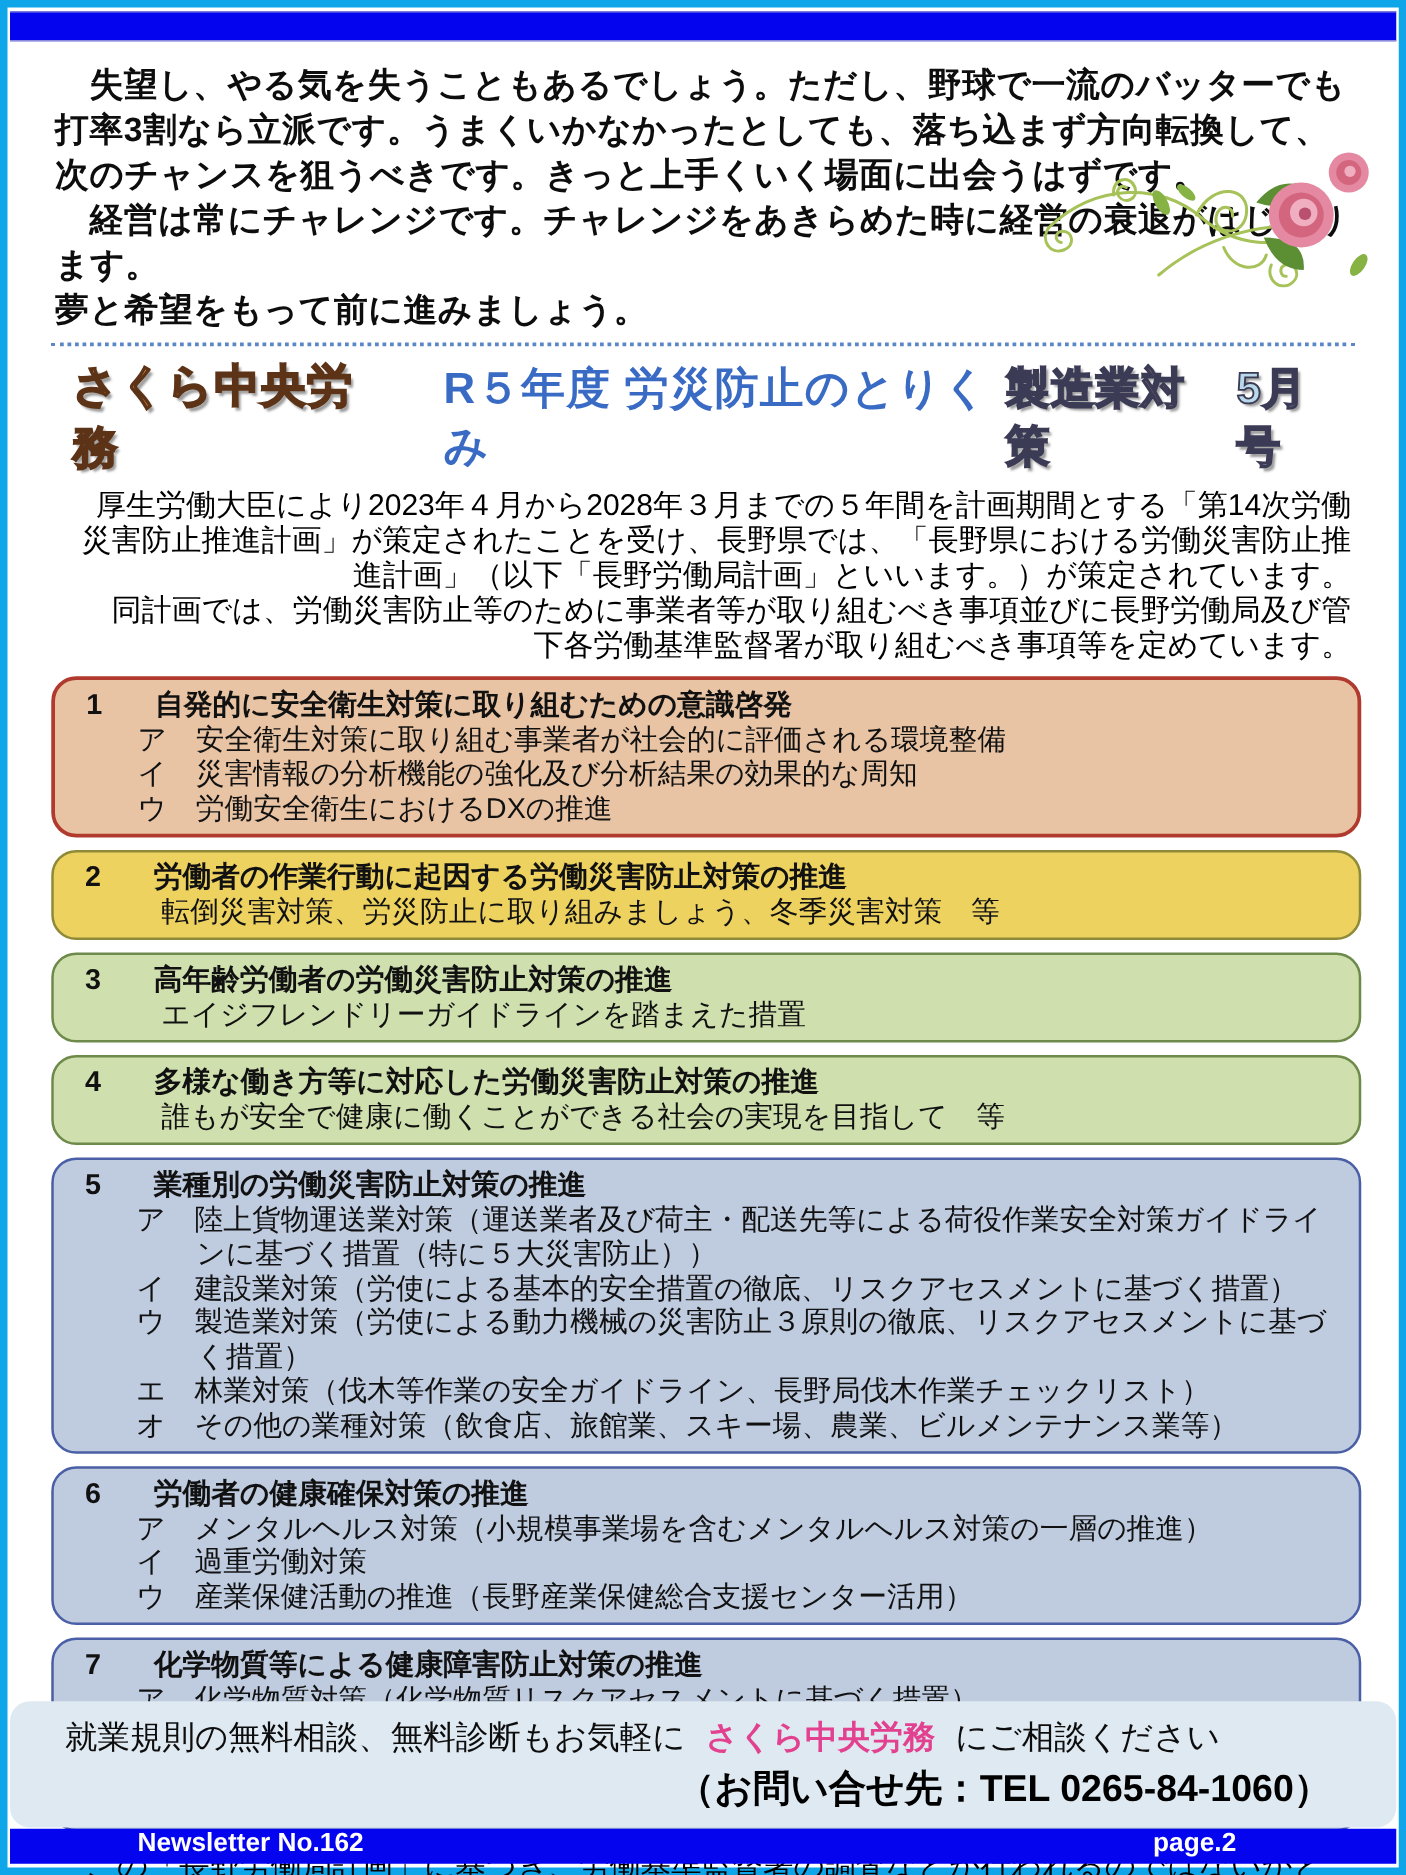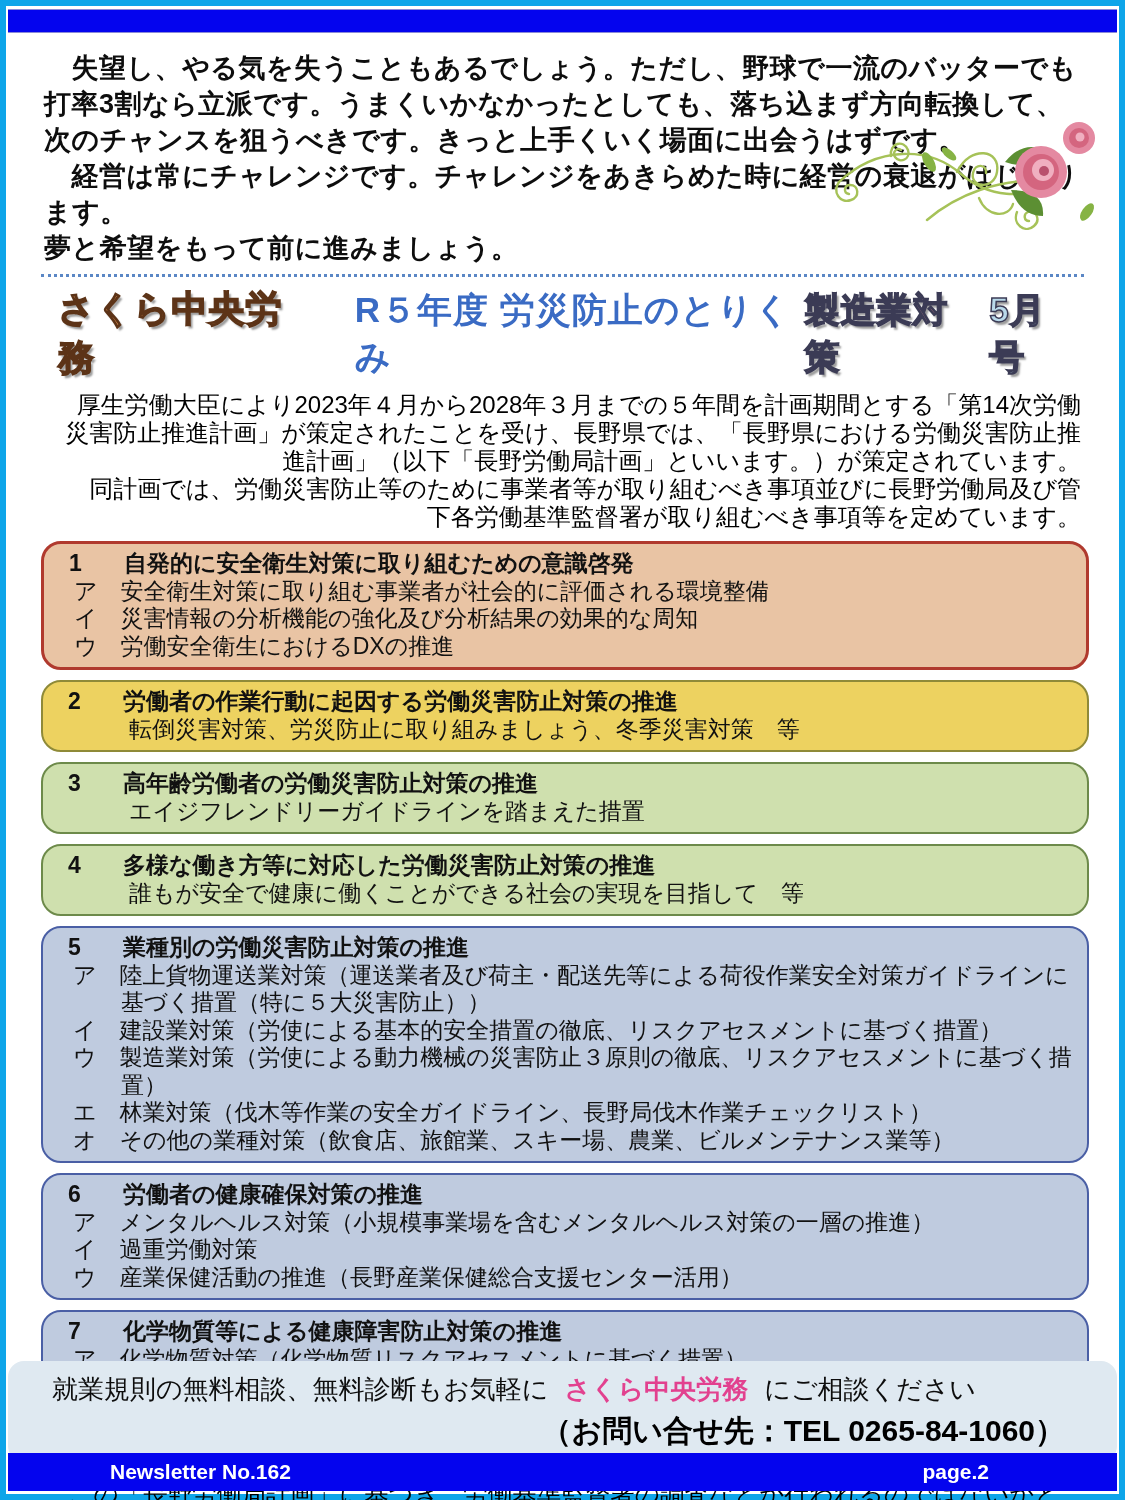--- a/index.html
+++ b/index.html
@@ -34,32 +34,32 @@
   .lead{margin:8px 38px 0;font-size:24px;line-height:28px;color:#000;text-align:right;}
   .lead p{margin:0;}
 
   .box{margin:10px 30px 0 35px;border-radius:20px;padding:6px 14px 7px 0;font-size:23px;line-height:27.5px;color:#111;}
   .theme-salmon{background:var(--box1-fill,#e9c4a4);border:3px solid var(--box1-border,#b03a2e);}
   .theme-yellow{background:var(--box2-fill,#edd260);border:2px solid var(--box2-border,#8f8a38);}
   .theme-green{background:var(--box34-fill,#cfe0ae);border:2px solid var(--box34-border,#6d8a4a);}
   .theme-blue{background:var(--box567-fill,#bfcbdf);border:2px solid var(--box567-border,#4a5fa5);}
   .box-head{display:flex;font-weight:bold;padding-left:25px;}
   .box-head .num{width:55px;flex:0 0 auto;}
-  .box .item{padding-left:78px;text-indent:-48px;}
+  .box .item{padding-left:78px;text-indent:-48px;margin-left:36px;}
   .box .item-sub{padding-left:86px;text-indent:0;}
 
   .closing{margin:14px 38px 0;font-size:24.5px;line-height:29px;color:#000;}
   .closing p{margin:0;}
 
   .contact{position:absolute;left:2px;right:2px;bottom:32px;background:var(--band-blue,#dfe9f1);padding:11px 44px 10px;border-radius:16px;}
   .contact-line1{font-size:26px;color:#0d0d0d;}
   .contact .brand{color:var(--brand-pink,#e2418f);font-weight:bold;margin:0 16px;}
   .contact-line2{text-align:right;font-weight:bold;font-size:30px;color:#000;margin-top:4px;padding-right:8px;}
 
-  .footer-bar{position:absolute;left:2px;right:2px;bottom:3px;height:38px;background:var(--bar-blue,#0404ee);color:#fff;display:flex;align-items:center;font-weight:bold;font-size:21px;}
+  .footer-bar{position:absolute;left:2px;right:2px;bottom:3px;height:28px;background:var(--bar-blue,#0404ee);color:#fff;display:flex;align-items:flex-start;font-weight:bold;font-size:21px;}
   .footer-bar .newsletter{margin-left:102px;}
   .footer-bar .pagenum{margin-left:auto;margin-right:128px;}
 </style>
 </head>
 <body>
 
 <div class="page">
 
   <div class="top-bar"></div>
 

